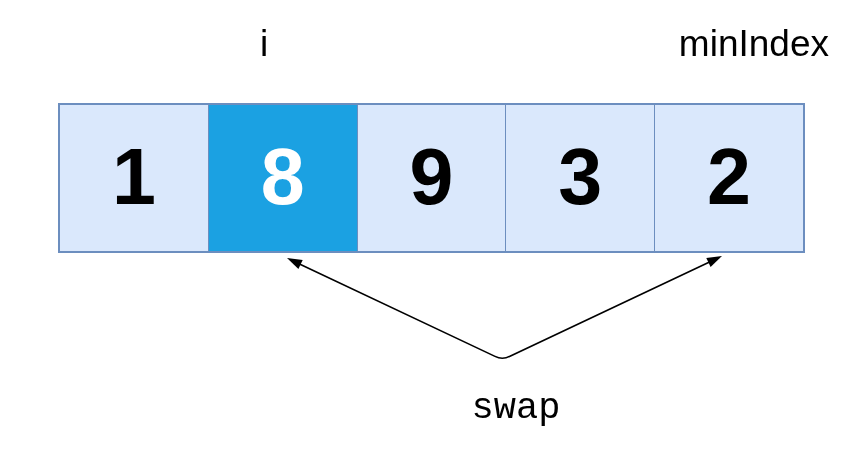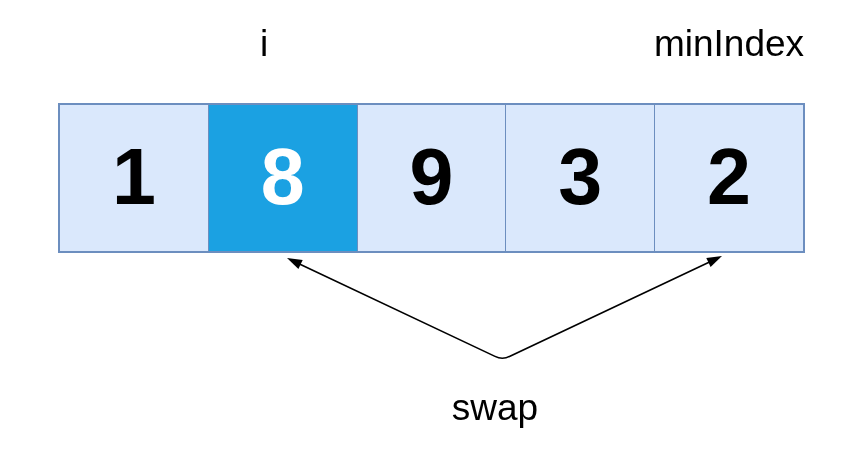--- a/index.html
+++ b/index.html
@@ -25,25 +25,27 @@
   }
   .label-i {
     left: 164px;
     top: 23px;
     width: 200px;
   }
   .label-minindex {
     left: 629px;
     top: 23px;
     width: 200px;
+    text-align: right;
   }
   .label-swap {
-    left: 395px;
+    left: 416px;
     top: 387px;
     width: 200px;
+    font-family: Liberation Mono, monospace;
   }
   .array {
     position: absolute;
     left: 58px;
     top: 103px;
     width: 747px;
     height: 150px;
     display: flex;
     border: 2px solid var(--cell-border, #6c8ebf);
     box-sizing: border-box;

